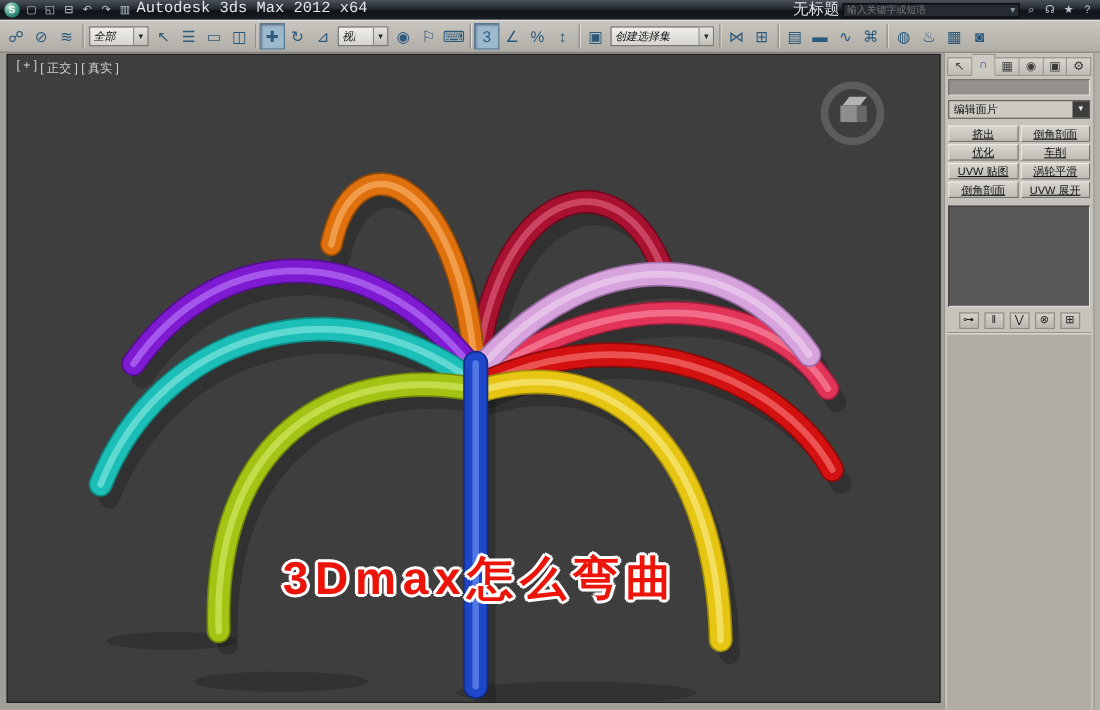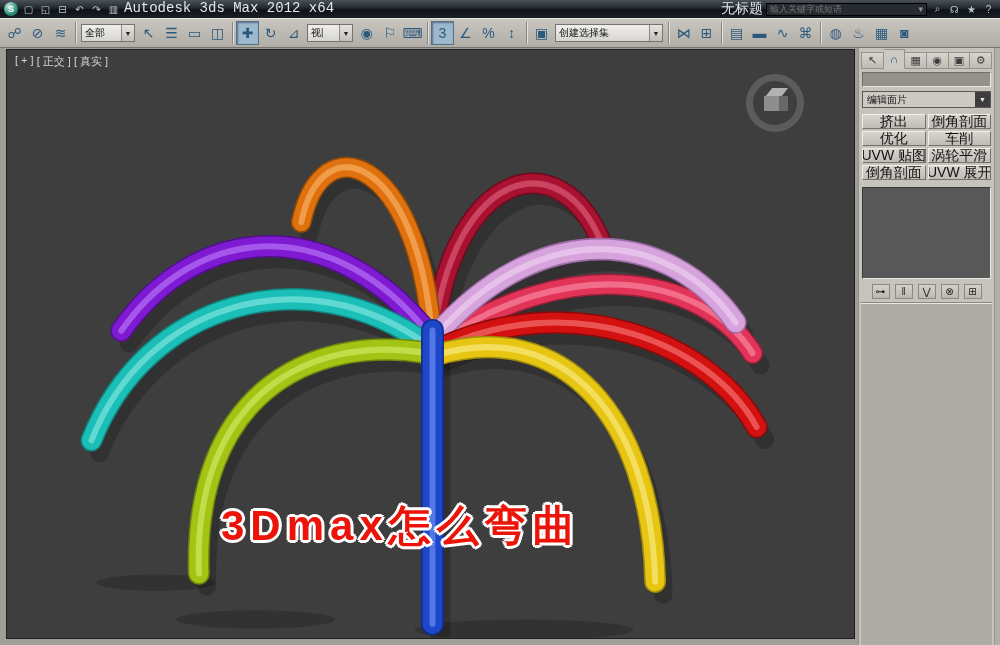--- a/index.html
+++ b/index.html
@@ -30,21 +30,21 @@
 
   
   .toolbar { height:30px; flex:0 0 30px; display:flex; align-items:center; padding:0 3px;
     background:linear-gradient(#c9c6c0,#b0ada7); border-top:1px solid #e8e6e1; border-bottom:1px solid #75736f; }
   .tbtn { width:23px; height:24px; display:flex; align-items:center; justify-content:center;
     font-size:14px; color:#2c5a7d; border:1px solid transparent; cursor:default; }
   .tbtn.on { background:#9db9ce; border:1px solid #54728c; box-shadow:inset 1px 1px 2px rgba(0,0,30,.4); }
   .sep { width:1px; height:22px; background:#87857f; box-shadow:1px 0 0 #e4e2dd; margin:0 3px; flex:0 0 1px; }
   .tdrop { display:flex; align-items:center; height:18px; background:linear-gradient(#f0efec,#d7d5d0);
     border:1px solid #75736e; font-size:10px; color:#111; margin:0 2px; overflow:hidden; }
-  .tdrop .dlbl { flex:1; padding:0 3px; white-space:nowrap; overflow:hidden; }
+  .tdrop .dlbl { flex:1; padding:0 3px; white-space:nowrap; overflow:hidden;font-style:italic; }
   .tdrop .darrow { width:13px; height:100%; display:flex; align-items:center; justify-content:center;
     font-size:7px; color:#222; background:linear-gradient(#e6e4e0,#c2bfb9); border-left:1px solid #8a8883; }
 
   
   .main { flex:1; display:flex; min-height:0; }
   .viewport-wrap { flex:1; background:#a19e98; padding:1px 3px 6px 6px; min-width:0; }
   .viewport { position:relative; width:100%; height:100%; background:#3e3e3e; border:1px solid #1f1f1f; overflow:hidden; }
   .vp-label { position:absolute; top:4px; left:8px; display:flex; gap:3px; font-size:11px; color:#d2d2d2; z-index:3; }
   .vp-label span { cursor:default; }
   .scene { position:absolute; inset:0; width:100%; height:100%; }
@@ -69,23 +69,23 @@
   .ptab.active { height:20px; background:#ccc9c2; color:#1d4f9b; border-bottom:1px solid #ccc9c2; }
   .name-field { height:15px; margin:3px 1px 1px 1px; background:#94918c;
     border:1px solid #6f6d68; border-bottom-color:#e9e7e2; border-right-color:#e9e7e2; }
   .name-field input { width:100%; height:100%; background:transparent; border:none; outline:none; font-size:10px; color:#111; }
   .modlist { display:flex; align-items:center; height:17px; margin:3px 1px; font-size:10px; color:#111;
     background:#cdcac4; border:1px solid #5a5853; }
   .modlist .lbl { flex:1; padding-left:4px; }
   .modlist .arrow { width:15px; height:100%; display:flex; align-items:center; justify-content:center;
     background:#3d3d3d; color:#eee; font-size:7px; }
   .modgrid { display:grid; grid-template-columns:1fr 1fr; gap:2px; margin:3px 1px; }
-  .modbtn { height:15px; display:flex; align-items:center; justify-content:center; font-size:14px; color:#111;
+  .modbtn { height:15px; display:flex; align-items:center; justify-content:center; font-size:10px; color:#111;
     background:linear-gradient(#d8d5cf,#bfbcb6); border:1px solid; border-color:#f0eee9 #74726d #74726d #f0eee9;
-    white-space:nowrap; overflow:hidden; cursor:default; }
+    white-space:nowrap; overflow:hidden; cursor:default;text-decoration:underline; }
   .stackbox { height:92px; margin:4px 1px 3px 1px; background:#585858;
     border:1px solid #3a3a3a; border-bottom-color:#e9e7e2; border-right-color:#e9e7e2; }
   .stacktools { display:flex; justify-content:center; gap:5px; padding:2px 0 3px 0; border-bottom:1px solid #8a8880; }
   .sbtn { width:18px; height:15px; display:flex; align-items:center; justify-content:center; font-size:10px; color:#222;
     background:linear-gradient(#d4d1cb,#bbb8b2); border:1px solid #8a8880; cursor:default; }
   .panel-rest { flex:1; background:#afaca6; border-top:1px solid #e9e7e2; }
 </style>
 </head>
 <body>
 
@@ -142,21 +142,21 @@
       <div class="tbtn">◉</div>
       <div class="tbtn">⚐</div>
       <div class="tbtn">⌨</div>
       <div class="sep"></div>
       <div class="tbtn on">3</div>
       <div class="tbtn">∠</div>
       <div class="tbtn">%</div>
       <div class="tbtn">↕</div>
       <div class="sep"></div>
       <div class="tbtn">▣</div>
-      <div class="tdrop" style="width: 108px;">
+      <div class="tdrop" style="width: 94px;">
         <div class="dlbl">创建选择集</div>
         <div class="darrow">▼</div>
       </div>
       <div class="sep"></div>
       <div class="tbtn">⋈</div>
       <div class="tbtn">⊞</div>
       <div class="sep"></div>
       <div class="tbtn">▤</div>
       <div class="tbtn">▬</div>
       <div class="tbtn">∿</div>
@@ -243,21 +243,21 @@
               <path d="M 423 296 C 300 276 187 341 193 511" stroke="#6f870d" stroke-width="22" fill="none" stroke-linecap="round"></path>
               <path d="M 423 296 C 300 276 187 341 193 511" stroke="#a3c414" stroke-width="19" fill="none" stroke-linecap="round"></path>
               <path d="M 423 296 C 300 276 187 341 193 511" stroke="#def077" stroke-width="6" fill="none" stroke-linecap="round" opacity="0.55"></path>
             </g>
             <g>
               <path d="M 428 560 L 428 274" stroke="#102c85" stroke-width="23" fill="none" stroke-linecap="round"></path>
               <path d="M 428 560 L 428 274" stroke="#1d46c8" stroke-width="20" fill="none" stroke-linecap="round"></path>
               <path d="M 428 560 L 428 274" stroke="#7ea2ff" stroke-width="6" fill="none" stroke-linecap="round" opacity="0.55"></path>
             </g>
           </svg>
-        <div class="vp-caption" style="color: rgb(236, 19, 9);">3Dmax怎么弯曲</div>
+        <div class="vp-caption" style="color: rgb(236, 19, 9); margin-left: 36px;">3Dmax怎么弯曲</div>
       </div>
     </div>
 
     <div class="cmdpanel">
       <div class="panel-main">
         <div class="ptabs">
             <div class="ptab">↖</div>
             <div class="ptab active">∩</div>
             <div class="ptab">▦</div>
             <div class="ptab">◉</div>

